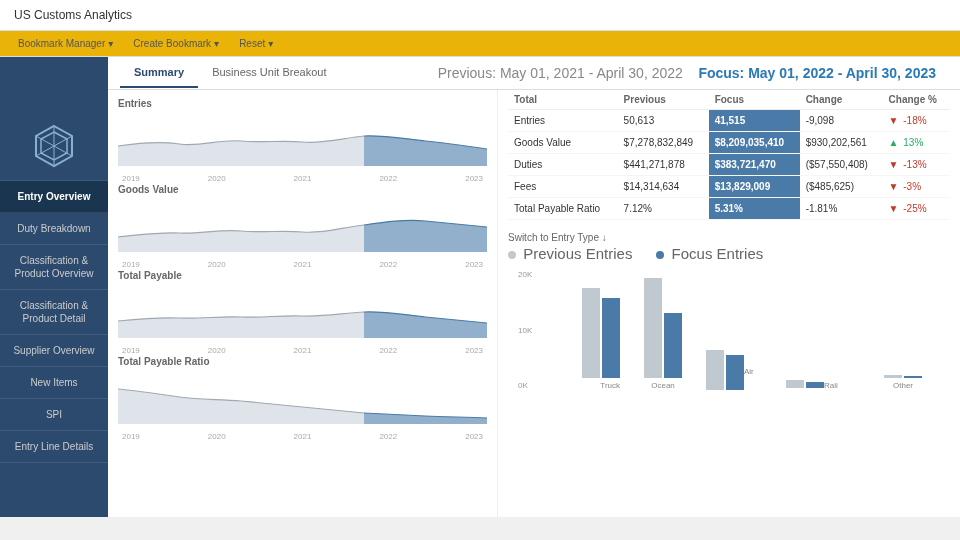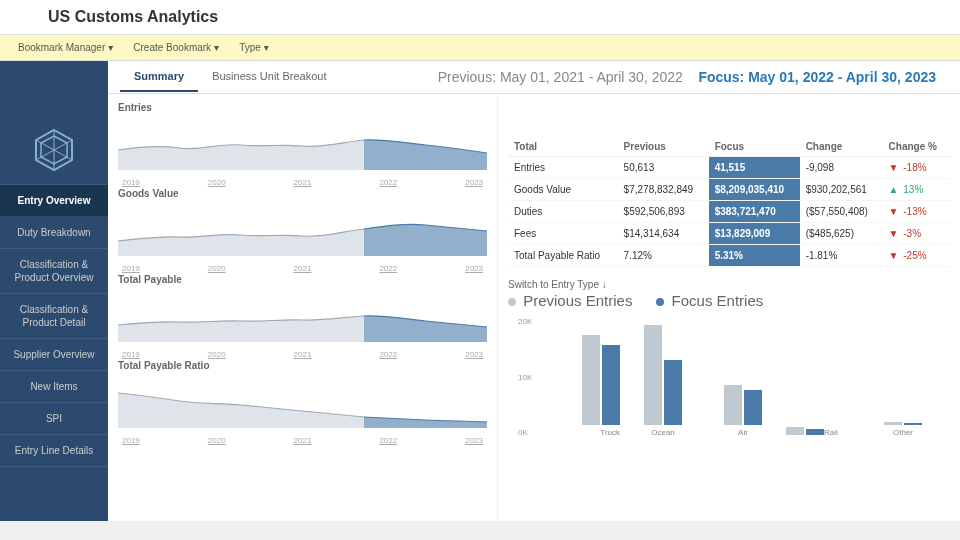--- a/index.html
+++ b/index.html
@@ -1,21 +1,21 @@
 <!DOCTYPE html>
 <html><head>
   <meta charset="utf-8">
   <style>
     * { box-sizing: border-box; margin: 0; padding: 0; }
     body { font-family: Arial, sans-serif; font-size: 11px; background: #f0f0f0; color: #333; width: 960px; height: 540px; overflow: hidden; }
 
     .app-header { background: white; padding: 8px 14px; border-bottom: 1px solid #ddd; }
-    .app-title { font-size: 16px; font-weight: bold; color: #333; margin-left: 34px; }
-
-    .toolbar { background: #fef9c3; padding: 5px 14px; border-bottom: 1px solid #ddd; display: flex; gap: 12px; align-items: center; }
+    .app-title { font-size: 12px; font-weight: normal; color: #333; }
+
+    .toolbar { background: #eab308; padding: 5px 14px; border-bottom: 1px solid #ddd; display: flex; gap: 12px; align-items: center; }
     .toolbar-btn { background: none; border: none; color: #555; cursor: pointer; font-size: 10px; display: flex; align-items: center; gap: 3px; padding: 2px 4px; }
 
     .main-layout { display: flex; height: 460px; }
 
     .sidebar { width: 108px; background: #2c4a6e; color: white; display: flex; flex-direction: column; justify-content: center; }
     .sidebar-logo { padding: 12px; display: flex; justify-content: center; align-items: center; border-bottom: 1px solid #3a5a80; }
     .logo-hex { width: 44px; height: 44px; }
     .sidebar-item { padding: 9px 8px; text-align: center; font-size: 10px; cursor: pointer; border-bottom: 1px solid rgba(255,255,255,0.1); color: #ccc; line-height: 1.3; }
     .sidebar-item.active { background: #1a3550; color: white; font-weight: bold; }
 
@@ -29,54 +29,54 @@
 
     .panels { display: flex; flex: 1; overflow: hidden; }
 
     .left-panel { width: 390px; padding: 8px 10px; overflow-y: auto; border-right: 1px solid #eee; }
     .chart-section { margin-bottom: 8px; }
     .chart-label { font-size: 10px; color: #666; margin-bottom: 2px; font-weight: bold; }
     .chart-area { height: 65px; position: relative; background: white; }
 
     .right-panel { flex: 1; padding: 0 10px; overflow-y: auto; }
 
-    .summary-table { width: 100%; border-collapse: collapse; margin-bottom: 12px; margin-top: 43px; }
+    .summary-table { width: 100%; border-collapse: collapse; margin-bottom: 12px; }
     .summary-table th { font-size: 10px; color: #666; text-align: left; padding: 4px 6px; border-bottom: 1px solid #eee; }
     .summary-table td { font-size: 10px; padding: 5px 6px; border-bottom: 1px solid #f5f5f5; }
     .summary-table .highlight { background: #4a7ba8; color: white; font-weight: bold; }
 
     .entry-type-section { padding: 0 0 8px 0; }
     .entry-type-title { font-size: 10px; color: #666; margin-bottom: 2px; }
     .legend { display: flex; gap: 24px; margin-bottom: 8px; font-size: 15px; color: #666; align-items: center; }
     .legend-dot { display: inline-block; width: 8px; height: 8px; border-radius: 50%; margin-right: 3px; }
     .legend-prev { background: #c0c8d0; }
     .legend-focus { background: #4a7ba8; }
 
     
     .chart-svg { width: 100%; height: 60px; }
-    .x-ticks { display: flex; justify-content: space-between; padding: 0 2px; font-size: 8px; color: #aaa; margin-top: 1px; text-decoration: underline; }
+    .x-ticks { display: flex; justify-content: space-between; padding: 0 2px; font-size: 8px; color: #aaa; margin-top: 1px; }
   </style>
 </head>
 <body>
 
 <div class="app-header">
   <span class="app-title">US Customs Analytics</span>
 </div>
 
 <div class="toolbar">
   <button class="toolbar-btn">
     <span>Bookmark Manager</span>
     <span>▾</span>
   </button>
   <button class="toolbar-btn">
     <span>Create Bookmark</span>
     <span>▾</span>
   </button>
   <button class="toolbar-btn">
-    <span>Type</span>
+    <span>Reset</span>
     <span>▾</span>
   </button>
 </div>
 
 <div class="main-layout">
 
   <div class="sidebar">
     <div class="sidebar-logo">
       <svg class="logo-hex" viewBox="0 0 44 44">
         <polygon points="22,2 40,12 40,32 22,42 4,32 4,12" fill="none" stroke="#8ab0d0" stroke-width="2"></polygon>
@@ -223,21 +223,21 @@
     <td>$7,278,832,849</td>
     <td class="highlight">$8,209,035,410</td>
     <td>$930,202,561</td>
     <td style="white-space:nowrap;">
       <span style="color:#27ae60;margin-right:2px;">▲</span>
       <span style="color:#27ae60">13%</span>
     </td>
   </tr>
               <tr>
     <td style="font-weight:normal">Duties</td>
-    <td>$592,506,893</td>
+    <td>$441,271,878</td>
     <td class="highlight">$383,721,470</td>
     <td>($57,550,408)</td>
     <td style="white-space:nowrap;">
       <span style="color:#c0392b;margin-right:2px;">▼</span>
       <span style="color:#c0392b">-13%</span>
     </td>
   </tr>
               <tr>
     <td style="font-weight:normal">Fees</td>
     <td>$14,314,634</td>
@@ -290,21 +290,21 @@
               </div>
 
               <div style="display:flex;flex-direction:column;align-items:center;flex:1;">
                 <div style="display:flex;gap:2px;align-items:flex-end;">
                   <div style="width:18px;height:100px;background:#c0c8d0;"></div>
                   <div style="width:18px;height:65px;background:#4a7ba8;"></div>
                 </div>
                 <div style="font-size:8px;color:#888;margin-top:3px;">Ocean</div>
               </div>
 
-              <div style="display:flex;flex-direction:column;align-items:center;flex:1;">
+              <div style="display:flex;align-items:center;flex:1;">
                 <div style="display:flex;gap:2px;align-items:flex-end;">
                   <div style="width:18px;height:40px;background:#c0c8d0;"></div>
                   <div style="width:18px;height:35px;background:#4a7ba8;"></div>
                 </div>
                 <div style="font-size:8px;color:#888;margin-top:3px;">Air</div>
               </div>
 
               <div style="display:flex;align-items:center;flex:1;">
                 <div style="display:flex;gap:2px;align-items:flex-end;">
                   <div style="width:18px;height:8px;background:#c0c8d0;"></div>

